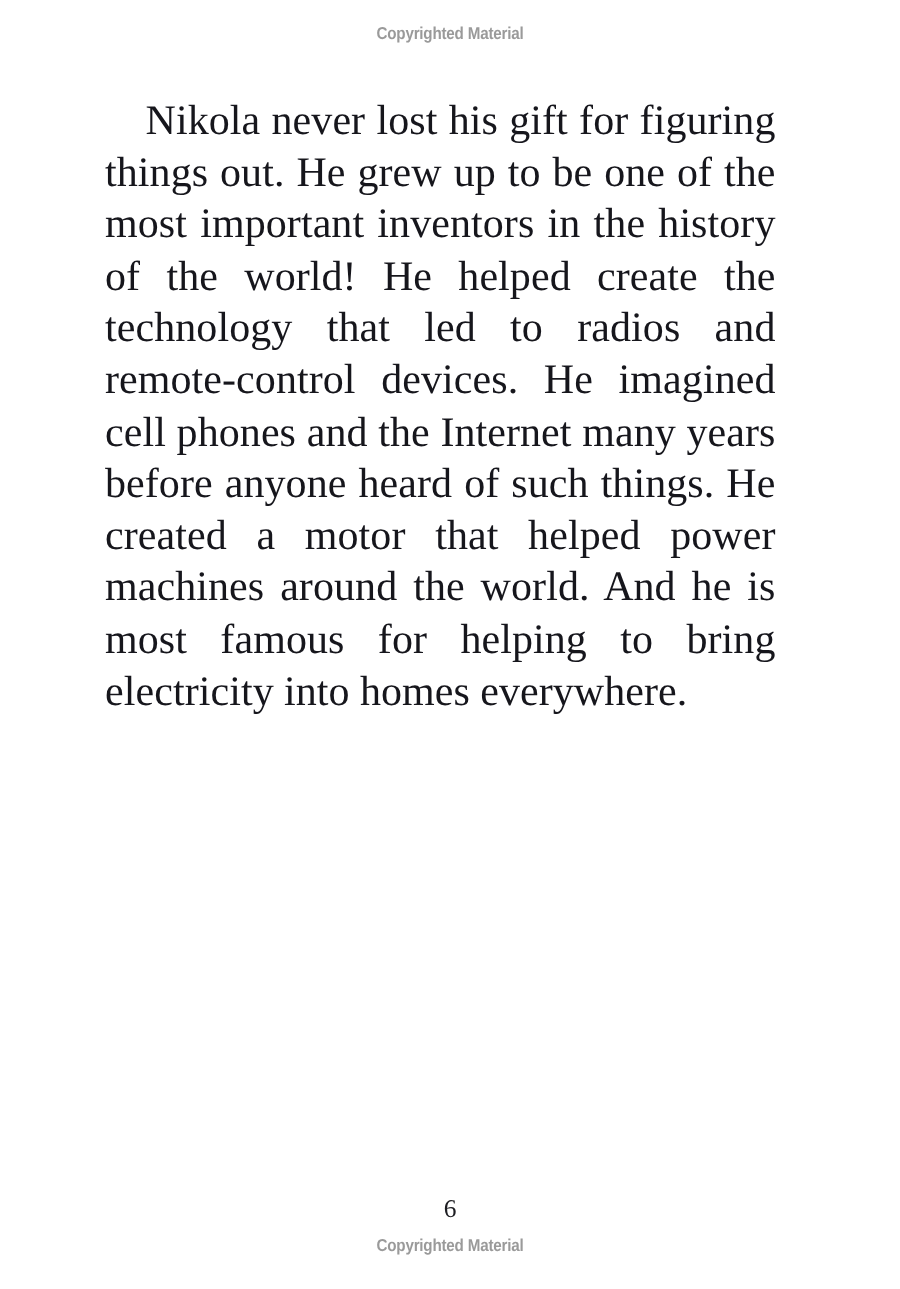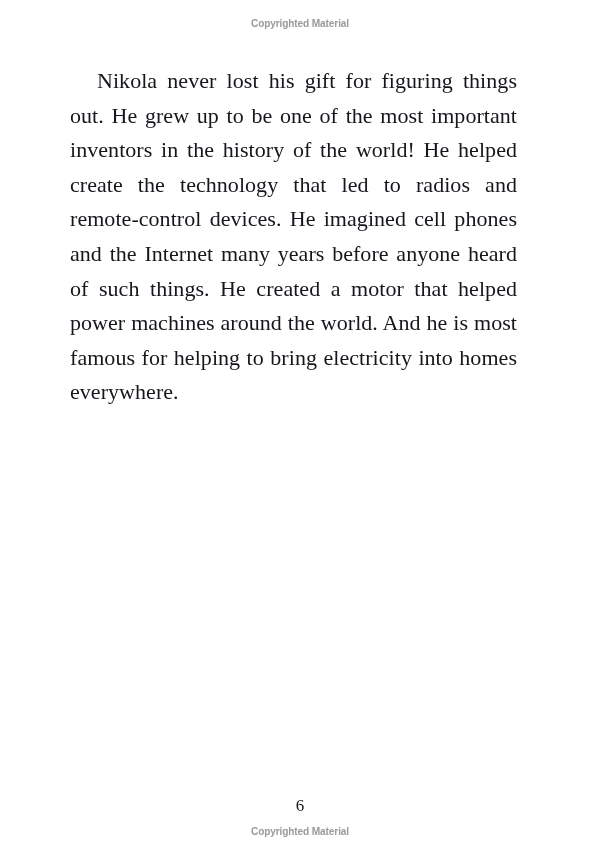--- a/index.html
+++ b/index.html
@@ -49,21 +49,21 @@
     left: 70px;
     top: 64px;
     width: 447px;
   }
 
   .para {
     margin: 0;
     text-indent: 27px;
     text-align: justify;
     text-justify: inter-word;
-    font-size: 22px;
+    font-size: 28px;
     line-height: 34.6px;
     color: #16161c;
     word-spacing: -0.2px;
     letter-spacing: 0.05px;
     hyphens: none;
   }
   
   .para:last-child { margin-top: 0; }
 
   

